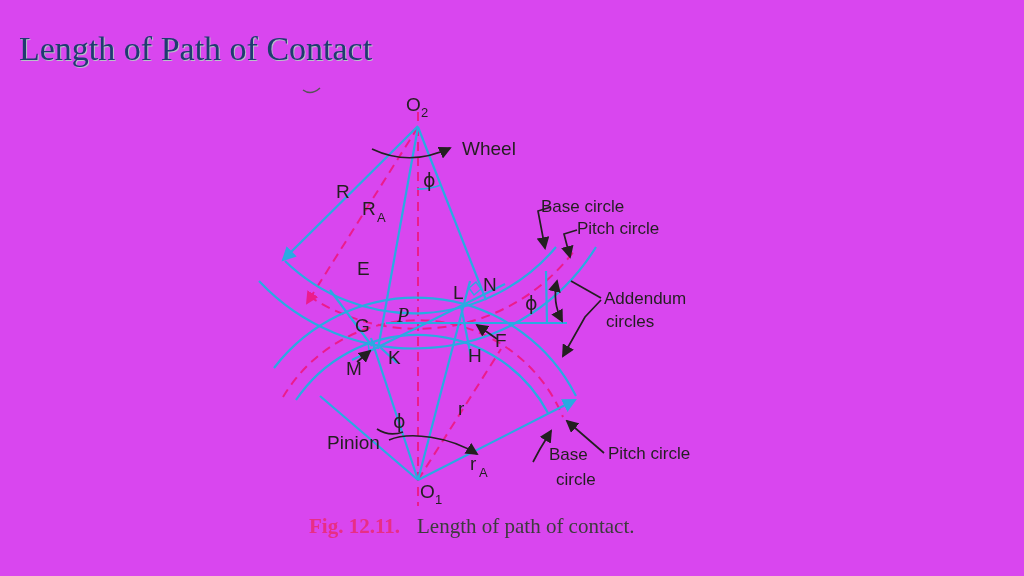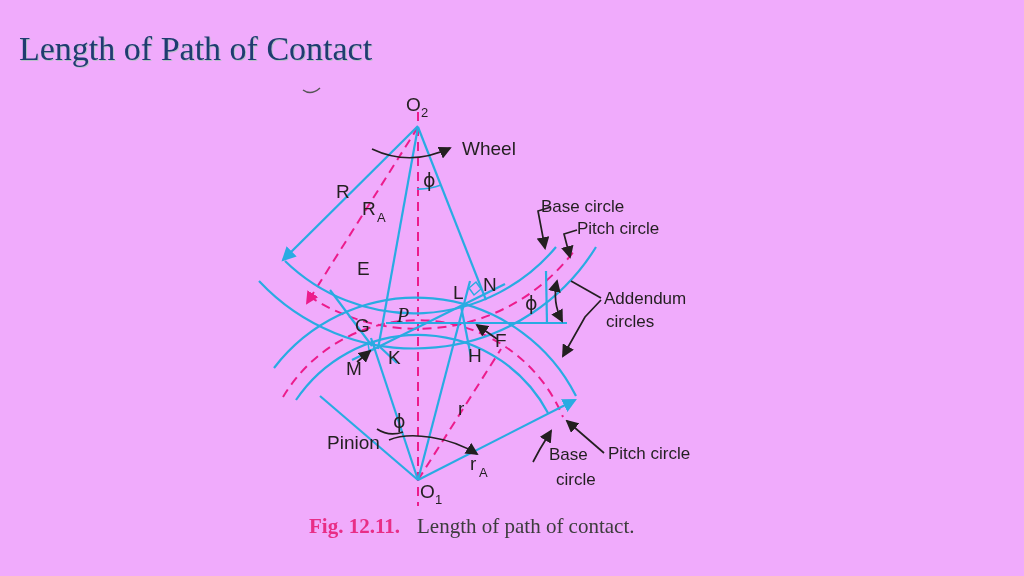--- a/index.html
+++ b/index.html
@@ -1,16 +1,16 @@
 <!DOCTYPE html>
 <html><head>
 <meta charset="utf-8">
 <style>
   html,body{margin:0;padding:0;background:#ffffff;width:1024px;height:576px;overflow:hidden;}
-  #slide{position:absolute;left:0;top:0;width:1024px;height:576px;background:#f0abfc;}
+  #slide{position:absolute;left:0;top:0;width:1024px;height:576px;background:#d946ef;}
   #slide-title{
     position:absolute;left:19px;top:30px;
     font-family:"Liberation Serif","DejaVu Serif",serif;
     font-size:34px;font-weight:400;letter-spacing:0px;
     text-shadow:1px 1px 0 #b9bfca;
   }
   svg{position:absolute;left:0;top:0;}
   .lblsans{font-family:"Liberation Sans","DejaVu Sans",sans-serif;font-size:19px;}
   .lblsm{font-family:"Liberation Sans","DejaVu Sans",sans-serif;font-size:13px;}
   .lbl17{font-family:"Liberation Sans","DejaVu Sans",sans-serif;font-size:17px;}

